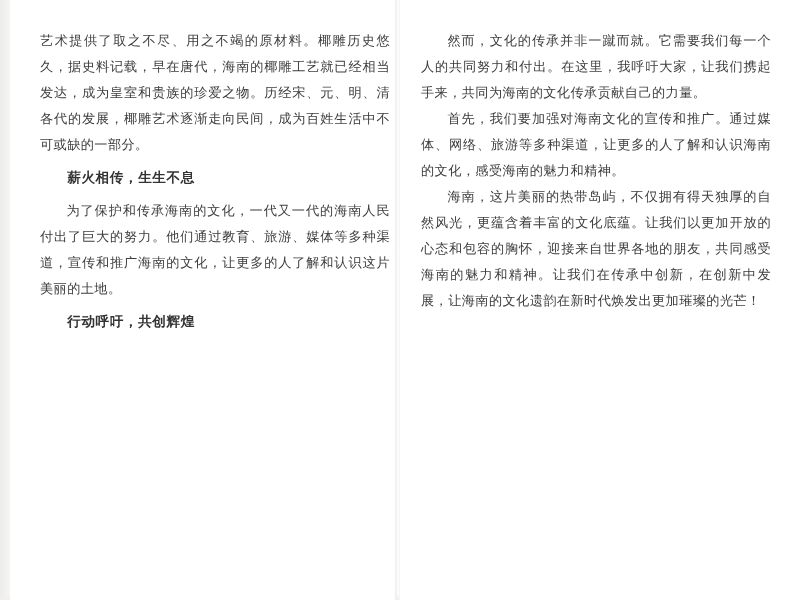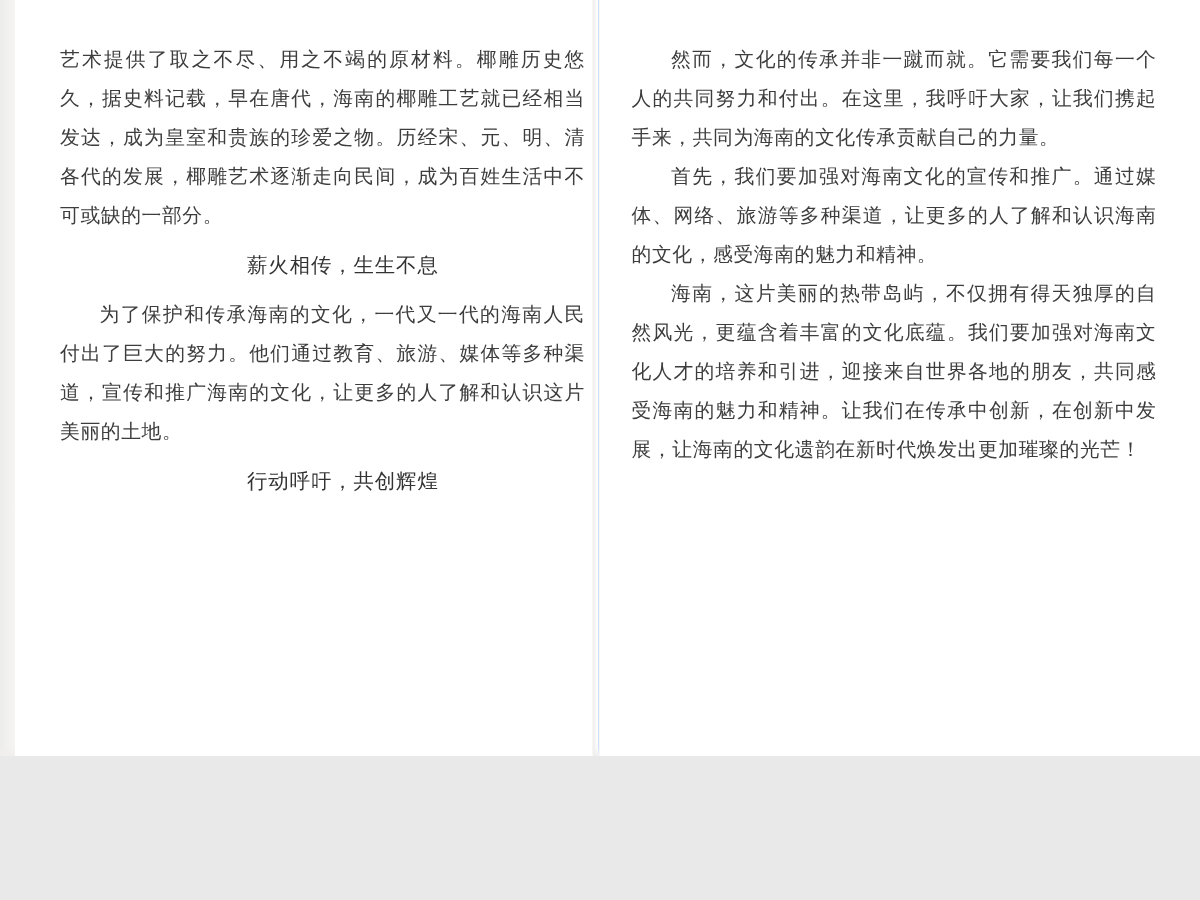--- a/index.html
+++ b/index.html
@@ -3,23 +3,23 @@
 <meta charset="utf-8">
 <style>
   html, body {
     margin: 0;
     padding: 0;
     background: #e9e9e9;
   }
   .canvas {
     position: relative;
     width: 800px;
-    height: 504px;
+    height: 600px;
     margin: 0 auto;
-    background: #3b82f6;
+    background: #ffffff;
     overflow: hidden;
     font-family: "DejaVu Serif", "Liberation Serif", serif;
   }
   .page {
     position: absolute;
     top: 0;
     height: 600px;
     background: #ffffff;
     box-sizing: border-box;
     color: #3d3d3d;
@@ -58,24 +58,23 @@
     color: #3d3d3d;
   }
   .para.continuation {
     text-indent: 0;
   }
   .heading {
     margin: 6px 0 8px 0;
     font-size: 13.6px;
     line-height: 26px;
     letter-spacing: 0.6px;
-    font-weight: normal;
+    font-weight: bold;
     text-indent: 2em;
     color: #333333;
-    text-align: center;
   }
   .page-seam {
     position: absolute;
     top: 0;
     left: 396px;
     width: 3px;
     height: 600px;
     background: linear-gradient(90deg, #f1f0ee, #fbfaf8, #ffffff);
   }
   .left-edge {
@@ -110,17 +109,17 @@
       <p class="heading">薪火相传，生生不息</p>
       <p class="para">为了保护和传承海南的文化，一代又一代的海南人民付出了巨大的努力。他们通过教育、旅游、媒体等多种渠道，宣传和推广海南的文化，让更多的人了解和认识这片美丽的土地。</p>
       <p class="heading">行动呼吁，共创辉煌</p>
     </div>
   </div>
 
   <div class="page page-right">
     <div class="page-body">
       <p class="para">然而，文化的传承并非一蹴而就。它需要我们每一个人的共同努力和付出。在这里，我呼吁大家，让我们携起手来，共同为海南的文化传承贡献自己的力量。</p>
       <p class="para">首先，我们要加强对海南文化的宣传和推广。通过媒体、网络、旅游等多种渠道，让更多的人了解和认识海南的文化，感受海南的魅力和精神。</p>
-      <p class="para">海南，这片美丽的热带岛屿，不仅拥有得天独厚的自然风光，更蕴含着丰富的文化底蕴。我们要加强对海南文化人才的培养和引进，迎接来自世界各地的朋友，共同感受海南的魅力和精神。让我们在传承中创新，在创新中发展，让海南的文化遗韵在新时代焕发出更加璀璨的光芒！</p>
+      <p class="para">海南，这片美丽的热带岛屿，不仅拥有得天独厚的自然风光，更蕴含着丰富的文化底蕴。让我们以更加开放的心态和包容的胸怀，迎接来自世界各地的朋友，共同感受海南的魅力和精神。让我们在传承中创新，在创新中发展，让海南的文化遗韵在新时代焕发出更加璀璨的光芒！</p>
     </div>
   </div>
 
 </div>
 
 </body></html>

